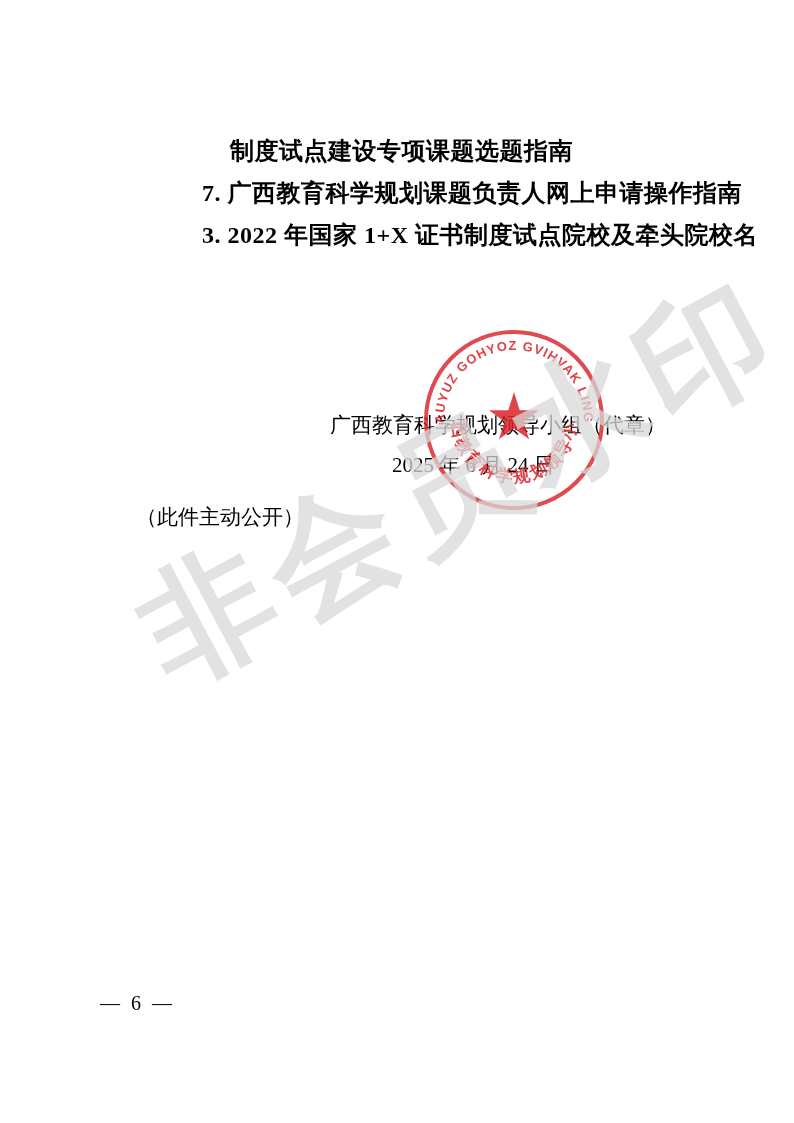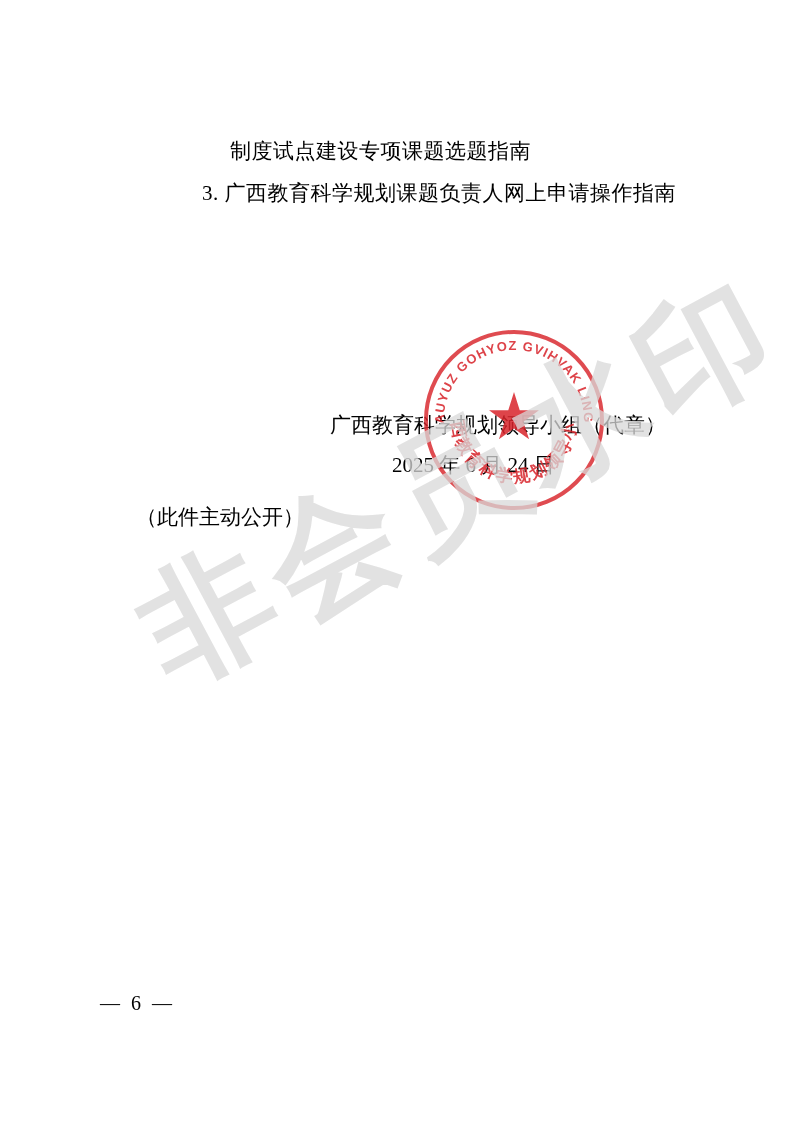--- a/index.html
+++ b/index.html
@@ -22,24 +22,25 @@
   }
 
   
   .attach-list {
     position: absolute;
     left: 112px;
     top: 130px;
     width: 600px;
   }
   .attach-line {
-    font-size: 21px;
+    font-size: 24px;
     line-height: 42px;
     letter-spacing: 0.5px;
     white-space: nowrap;
+    font-weight: bold;
   }
   .attach-line.cont-1 {
     padding-left: 118px;
   }
   .attach-line.item-2 {
     padding-left: 90px;
   }
   .attach-line.item-3 {
     padding-left: 90px;
   }
@@ -149,21 +150,22 @@
     opacity: 0.75;
   }
 </style>
 </head>
 <body>
 
 <div class="page">
 
   <div class="attach-list">
     <div class="attach-line cont-1">制度试点建设专项课题选题指南</div>
-    <div class="attach-line item-2">3. 广西教育科学规划课题负责人网上申请操作指南</div>
+    <div class="attach-line item-2">7. 广西教育科学规划课题负责人网上申请操作指南</div>
+    <div class="attach-line item-3">3. 2022 年国家 1+X 证书制度试点院校及牵头院校名</div>
   </div>
 
   <div class="sign-block">
     <div class="sign-org">广西教育科学规划领导小组（代章）</div>
     <div class="sign-date">2025 年 6 月 24 日</div>
   </div>
 
   <div class="public-note">（此件主动公开）</div>
 
   <div class="seal">

